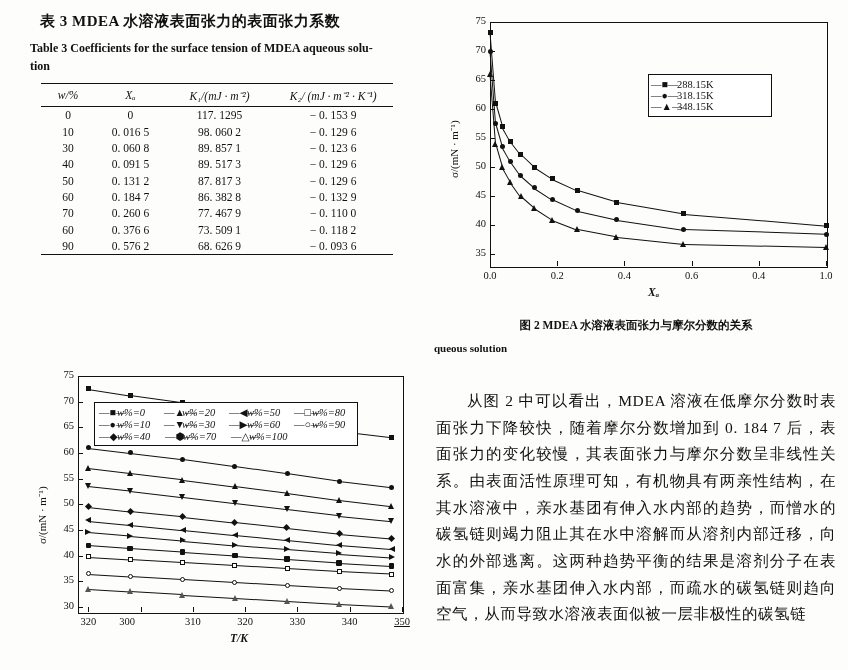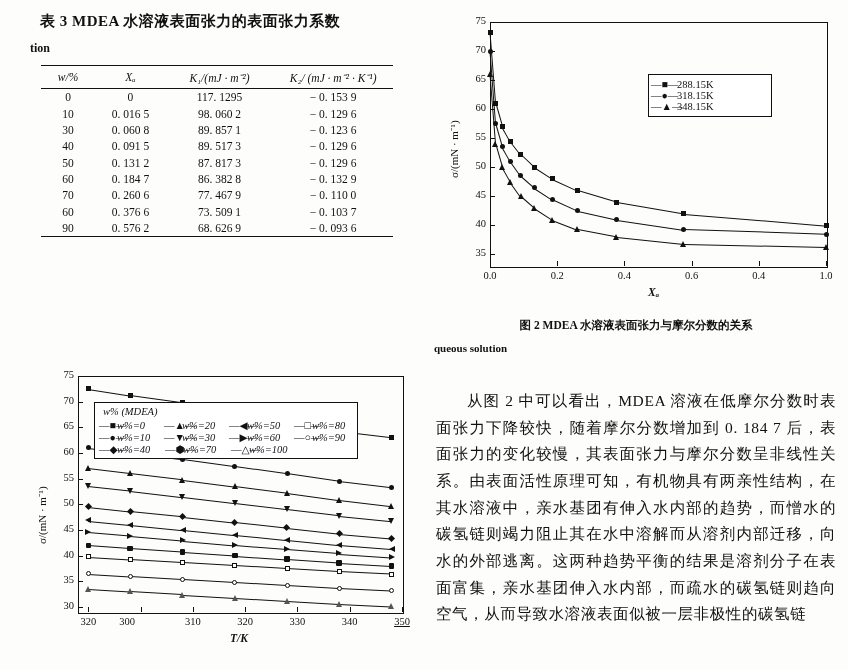--- a/index.html
+++ b/index.html
@@ -50,20 +50,21 @@
   .body-text p{margin:0;text-indent:2em;}
 </style>
 </head>
 <body>
 
 <div class="col-left">
 
   <div class="tbl-wrap">
     <div class="tbl-title-cn">表 3   MDEA 水溶液表面张力的表面张力系数</div>
     <div class="tbl-title-en">
+      <span>Table 3   Coefficients for the surface tension of MDEA aqueous solu-</span>
       <span class="ind">tion</span>
     </div>
 
     <table class="coef">
       <thead>
         <tr>
           <th style="width:52px" class="it">w/%</th>
           <th style="width:70px" class="it">Xₐ</th>
           <th style="width:108px" class="it">K₁/(mJ · m⁻²)</th>
           <th style="width:122px" class="it">K₂/ (mJ · m⁻² · K⁻¹)</th>
@@ -109,21 +110,21 @@
           <tr>
             <td>70</td>
             <td>0. 260 6</td>
             <td>77. 467 9</td>
             <td>− 0. 110 0</td>
           </tr>
           <tr>
             <td>60</td>
             <td>0. 376 6</td>
             <td>73. 509 1</td>
-            <td>− 0. 103 7</td>
+            <td>− 0. 118 2</td>
           </tr>
           <tr>
             <td>90</td>
             <td>0. 576 2</td>
             <td>68. 626 9</td>
             <td>− 0. 093 6</td>
           </tr>
         </tbody>
     </table>
   </div>
@@ -303,21 +304,20 @@
       <div style="position: absolute; height: 1px; background: rgb(17, 17, 17); left: 271.032px; top: 234.713px; width: 52.3486px; transform-origin: 0px 50%; transform: rotate(0.058837rad);"></div>
       <div style="position: absolute; height: 1px; background: rgb(17, 17, 17); left: 323.29px; top: 237.791px; width: 52.321px; transform-origin: 0px 50%; transform: rotate(0.0490481rad);"></div>
       <div style="position: absolute; left: 69.2516px; top: 219.913px; width: 0px; height: 0px; border-left: 3.2px solid transparent; border-right: 3.2px solid transparent; border-bottom: 6px solid rgb(85, 85, 85);"></div>
       <div style="position: absolute; left: 111.058px; top: 222.478px; width: 0px; height: 0px; border-left: 3.2px solid transparent; border-right: 3.2px solid transparent; border-bottom: 6px solid rgb(85, 85, 85);"></div>
       <div style="position: absolute; left: 163.316px; top: 225.557px; width: 0px; height: 0px; border-left: 3.2px solid transparent; border-right: 3.2px solid transparent; border-bottom: 6px solid rgb(85, 85, 85);"></div>
       <div style="position: absolute; left: 215.574px; top: 228.635px; width: 0px; height: 0px; border-left: 3.2px solid transparent; border-right: 3.2px solid transparent; border-bottom: 6px solid rgb(85, 85, 85);"></div>
       <div style="position: absolute; left: 267.832px; top: 231.713px; width: 0px; height: 0px; border-left: 3.2px solid transparent; border-right: 3.2px solid transparent; border-bottom: 6px solid rgb(85, 85, 85);"></div>
       <div style="position: absolute; left: 320.09px; top: 234.791px; width: 0px; height: 0px; border-left: 3.2px solid transparent; border-right: 3.2px solid transparent; border-bottom: 6px solid rgb(85, 85, 85);"></div>
       <div style="position: absolute; left: 372.348px; top: 237.357px; width: 0px; height: 0px; border-left: 3.2px solid transparent; border-right: 3.2px solid transparent; border-bottom: 6px solid rgb(85, 85, 85);"></div>
       <div class="legend-box" style="left: 78px; top: 36px; width: 254px; padding: 3px 4px; background: rgb(255, 255, 255);">
-        <div style="font-size: 10.5px; font-style: italic; margin: 0px 0px 2px 4px;">w% (MDEA)</div>
         <div style="display: flex; gap: 6px;">
           <div class="legend-row" style="width: 60px;">
             <span class="legend-sym" style="width:18px;">—■—</span>
             <span style="font-style: italic;">w%=0</span>
           </div>
           <div class="legend-row" style="width: 60px;">
             <span class="legend-sym" style="width:18px;">—▲—</span>
             <span style="font-style: italic;">w%=20</span>
           </div>
           <div class="legend-row" style="width: 60px;">

